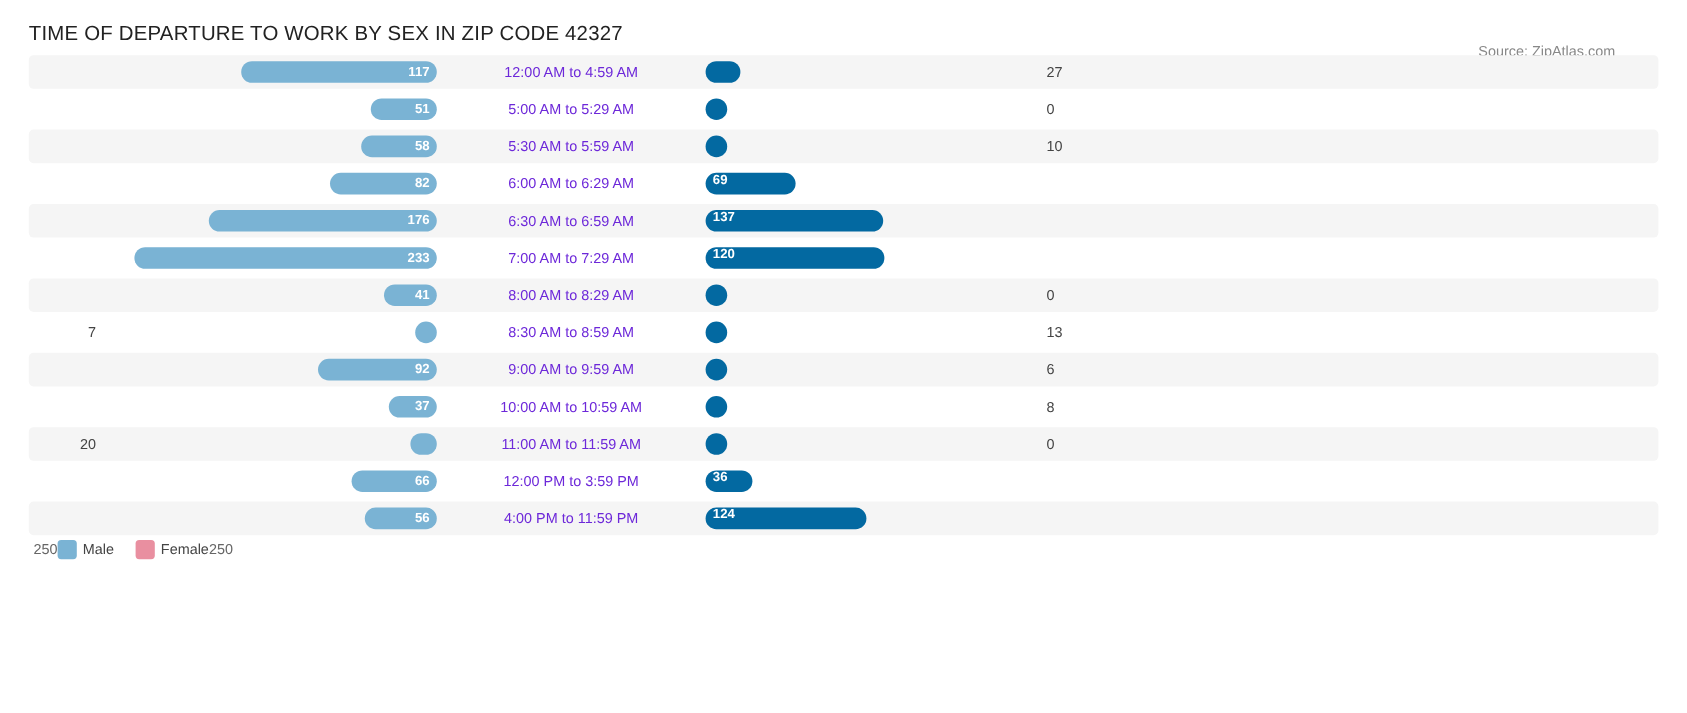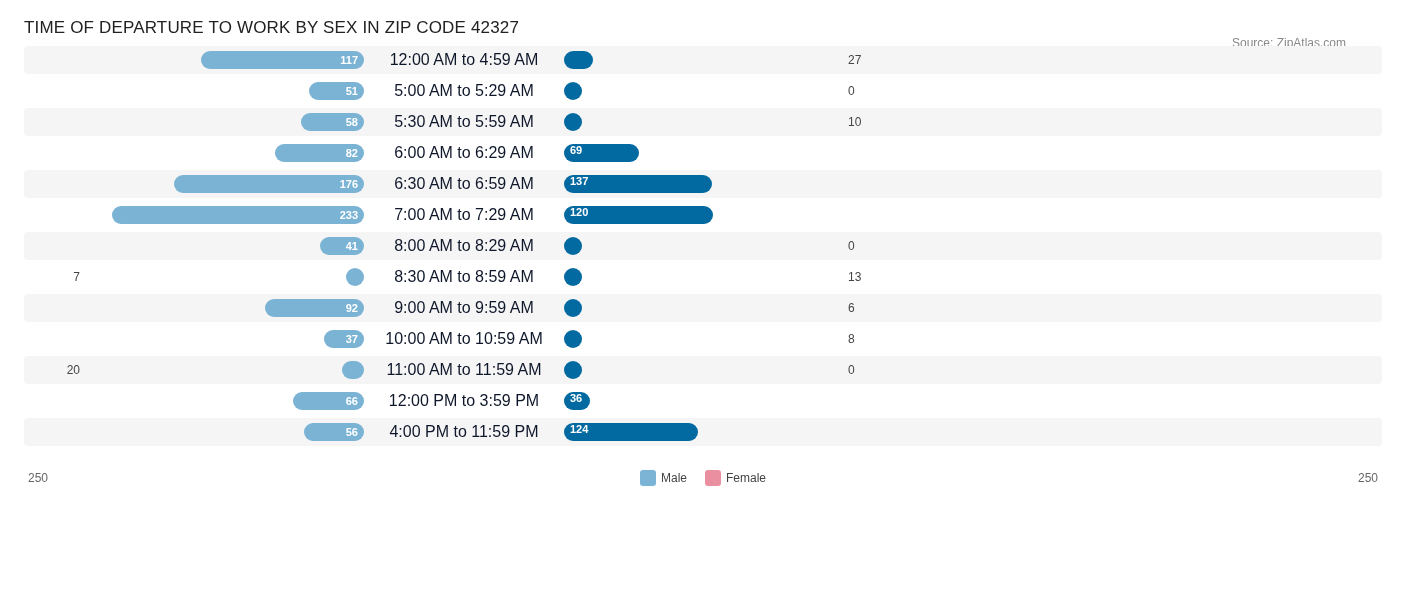--- a/index.html
+++ b/index.html
@@ -64,24 +64,24 @@
       justify-content: flex-end;
       padding-right: 6px;
       min-width: 18px;
     }
     .left-bar .bar-label {
       font-size: 11px;
       color: #fff;
       font-weight: bold;
     }
     .label-col {
-      width: 200px;
+      width: 224px;
       text-align: center;
-      font-size: 16px;
-      color: #0f172a;
+      font-size: 12px;
+      color: #6d28d9;
       flex-shrink: 0;
       padding: 0 6px;
     }
     .right-bar-container {
       width: 280px;
       display: flex;
       justify-content: flex-start;
       flex-shrink: 0;
     }
     .right-bar {
@@ -100,23 +100,23 @@
     .right-val {
       width: 50px;
       text-align: left;
       font-size: 12px;
       color: #444;
       padding-left: 4px;
       flex-shrink: 0;
     }
     .footer {
       display: flex;
-      justify-content: space-between;
-      align-items: center;
-      margin-top: 24px;
+      justify-content: flex-start;
+      align-items: center;
+      margin-top: 4px;
       padding: 0 4px;
     }
     .footer-scale {
       font-size: 12px;
       color: #666;
     }
     .legend {
       display: flex;
       gap: 18px;
       align-items: center;
@@ -312,21 +312,21 @@
   </div>
         <div class="row">
     <div class="left-val"></div>
     <div class="left-bar-container">
       <div class="left-bar" style="width:71px;">
         <span class="bar-label">66</span>
       </div>
     </div>
     <div class="label-col">12:00 PM to 3:59 PM</div>
     <div class="right-bar-container">
-      <div class="right-bar" style="width:26px;">
+      <div class="right-bar" style="width:39px;">
         <span class="bar-label">36</span>
       </div>
     </div>
     <div class="right-val"></div>
   </div>
         <div class="row">
     <div class="left-val"></div>
     <div class="left-bar-container">
       <div class="left-bar" style="width:60px;">
         <span class="bar-label">56</span>

